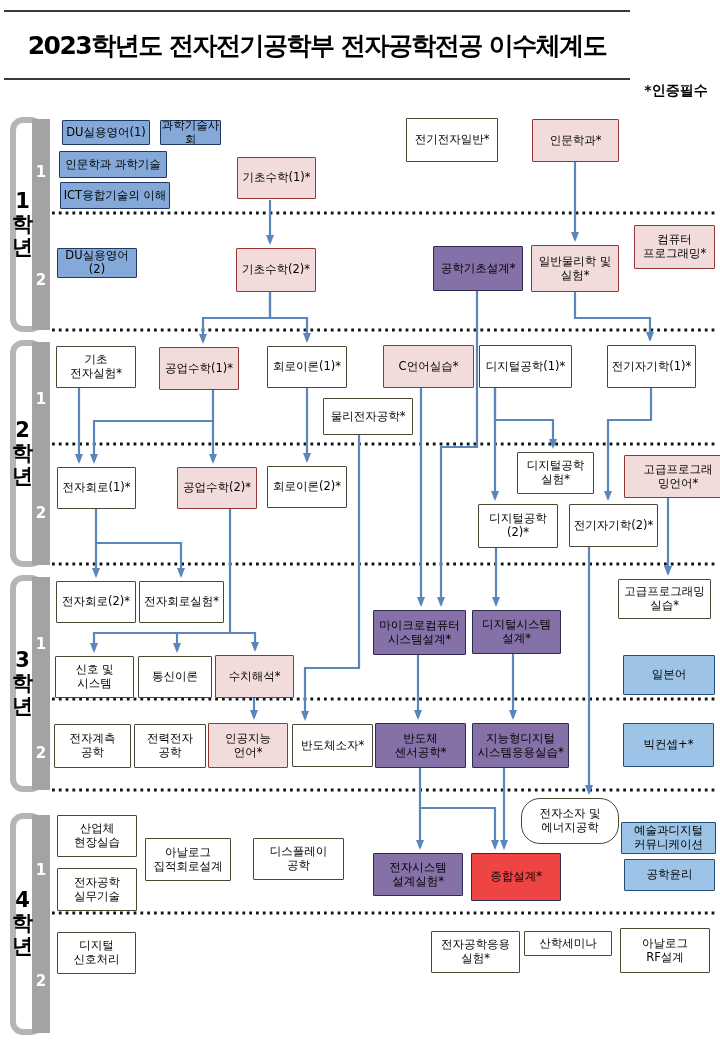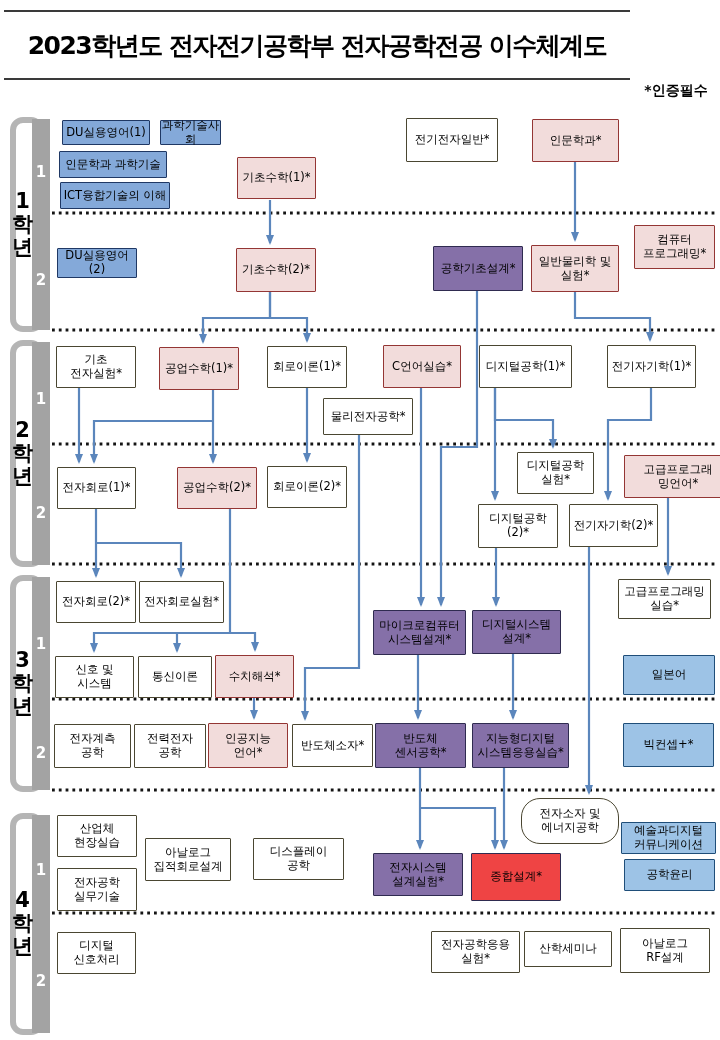--- a/index.html
+++ b/index.html
@@ -123,21 +123,21 @@
       <div class="box" style="left: 236px; top: 248px; width: 80px; height: 44px; background: rgb(242, 220, 219); border-color: rgb(148, 54, 52);">기초수학(2)*</div>
       <div class="box" style="left: 433px; top: 246px; width: 90px; height: 45px; background: rgb(133, 112, 168); border-color: rgb(47, 43, 80);">공학기초설계*</div>
       <div class="box" style="left: 531px; top: 245px; width: 88px; height: 47px; background: rgb(242, 220, 219); border-color: rgb(148, 54, 52);">일반물리학 및
 실험*</div>
       <div class="box" style="left: 634px; top: 225px; width: 81px; height: 44px; background: rgb(242, 220, 219); border-color: rgb(148, 54, 52);">컴퓨터
 프로그래밍*</div>
       <div class="box" style="left: 56px; top: 346px; width: 80px; height: 42px; background: rgb(255, 255, 255); border-color: rgb(74, 70, 49);">기초
 전자실험*</div>
       <div class="box" style="left: 159px; top: 347px; width: 80px; height: 43px; background: rgb(242, 220, 219); border-color: rgb(148, 54, 52);">공업수학(1)*</div>
       <div class="box" style="left: 267px; top: 346px; width: 80px; height: 42px; background: rgb(255, 255, 255); border-color: rgb(74, 70, 49);">회로이론(1)*</div>
-      <div class="box" style="left: 383px; top: 345px; width: 78px; height: 43px; background: rgb(242, 220, 219); border-color: rgb(148, 54, 52);">C언어실습*</div>
+      <div class="box" style="left: 383px; top: 345px; width: 91px; height: 43px; background: rgb(242, 220, 219); border-color: rgb(148, 54, 52);">C언어실습*</div>
       <div class="box" style="left: 479px; top: 345px; width: 93px; height: 43px; background: rgb(255, 255, 255); border-color: rgb(74, 70, 49);">디지털공학(1)*</div>
       <div class="box" style="left: 607px; top: 345px; width: 89px; height: 43px; background: rgb(255, 255, 255); border-color: rgb(74, 70, 49);">전기자기학(1)*</div>
       <div class="box" style="left: 323px; top: 398px; width: 90px; height: 37px; background: rgb(255, 255, 255); border-color: rgb(74, 70, 49);">물리전자공학*</div>
       <div class="box" style="left: 57px; top: 467px; width: 79px; height: 42px; background: rgb(255, 255, 255); border-color: rgb(74, 70, 49);">전자회로(1)*</div>
       <div class="box" style="left: 177px; top: 467px; width: 80px; height: 42px; background: rgb(242, 220, 219); border-color: rgb(148, 54, 52);">공업수학(2)*</div>
       <div class="box" style="left: 267px; top: 466px; width: 80px; height: 42px; background: rgb(255, 255, 255); border-color: rgb(74, 70, 49);">회로이론(2)*</div>
       <div class="box" style="left: 517px; top: 452px; width: 77px; height: 42px; background: rgb(255, 255, 255); border-color: rgb(74, 70, 49);">디지털공학
 실험*</div>
       <div class="box" style="left: 478px; top: 504px; width: 80px; height: 44px; background: rgb(255, 255, 255); border-color: rgb(74, 70, 49);">디지털공학
 (2)*</div>
@@ -182,17 +182,17 @@
       <div class="box" style="left: 373px; top: 853px; width: 90px; height: 43px; background: rgb(133, 112, 168); border-color: rgb(47, 43, 80);">전자시스템
 설계실험*</div>
       <div class="box" style="left: 471px; top: 853px; width: 90px; height: 48px; background: #ef4444; border-color: rgb(47, 43, 80);">종합설계*</div>
       <div class="box" style="left: 621px; top: 822px; width: 95px; height: 32px; background: rgb(157, 195, 230); border-color: rgb(31, 78, 121);">예술과디지털
 커뮤니케이션</div>
       <div class="box" style="left: 624px; top: 859px; width: 91px; height: 32px; background: rgb(157, 195, 230); border-color: rgb(31, 78, 121);">공학윤리</div>
       <div class="box" style="left: 57px; top: 932px; width: 79px; height: 42px; background: rgb(255, 255, 255); border-color: rgb(74, 70, 49);">디지털
 신호처리</div>
       <div class="box" style="left: 431px; top: 931px; width: 89px; height: 42px; background: rgb(255, 255, 255); border-color: rgb(74, 70, 49);">전자공학응용
 실험*</div>
-      <div class="box" style="left: 524px; top: 931px; width: 88px; height: 36px; background: rgb(255, 255, 255); border-color: rgb(74, 70, 49);">산학세미나</div>
+      <div class="box" style="left: 524px; top: 931px; width: 88px; height: 25px; background: rgb(255, 255, 255); border-color: rgb(74, 70, 49);">산학세미나</div>
       <div class="box" style="left: 620px; top: 928px; width: 90px; height: 45px; background: rgb(255, 255, 255); border-color: rgb(74, 70, 49);">아날로그
 RF설계</div>
     </div>
 </div>
 
 </body></html>

